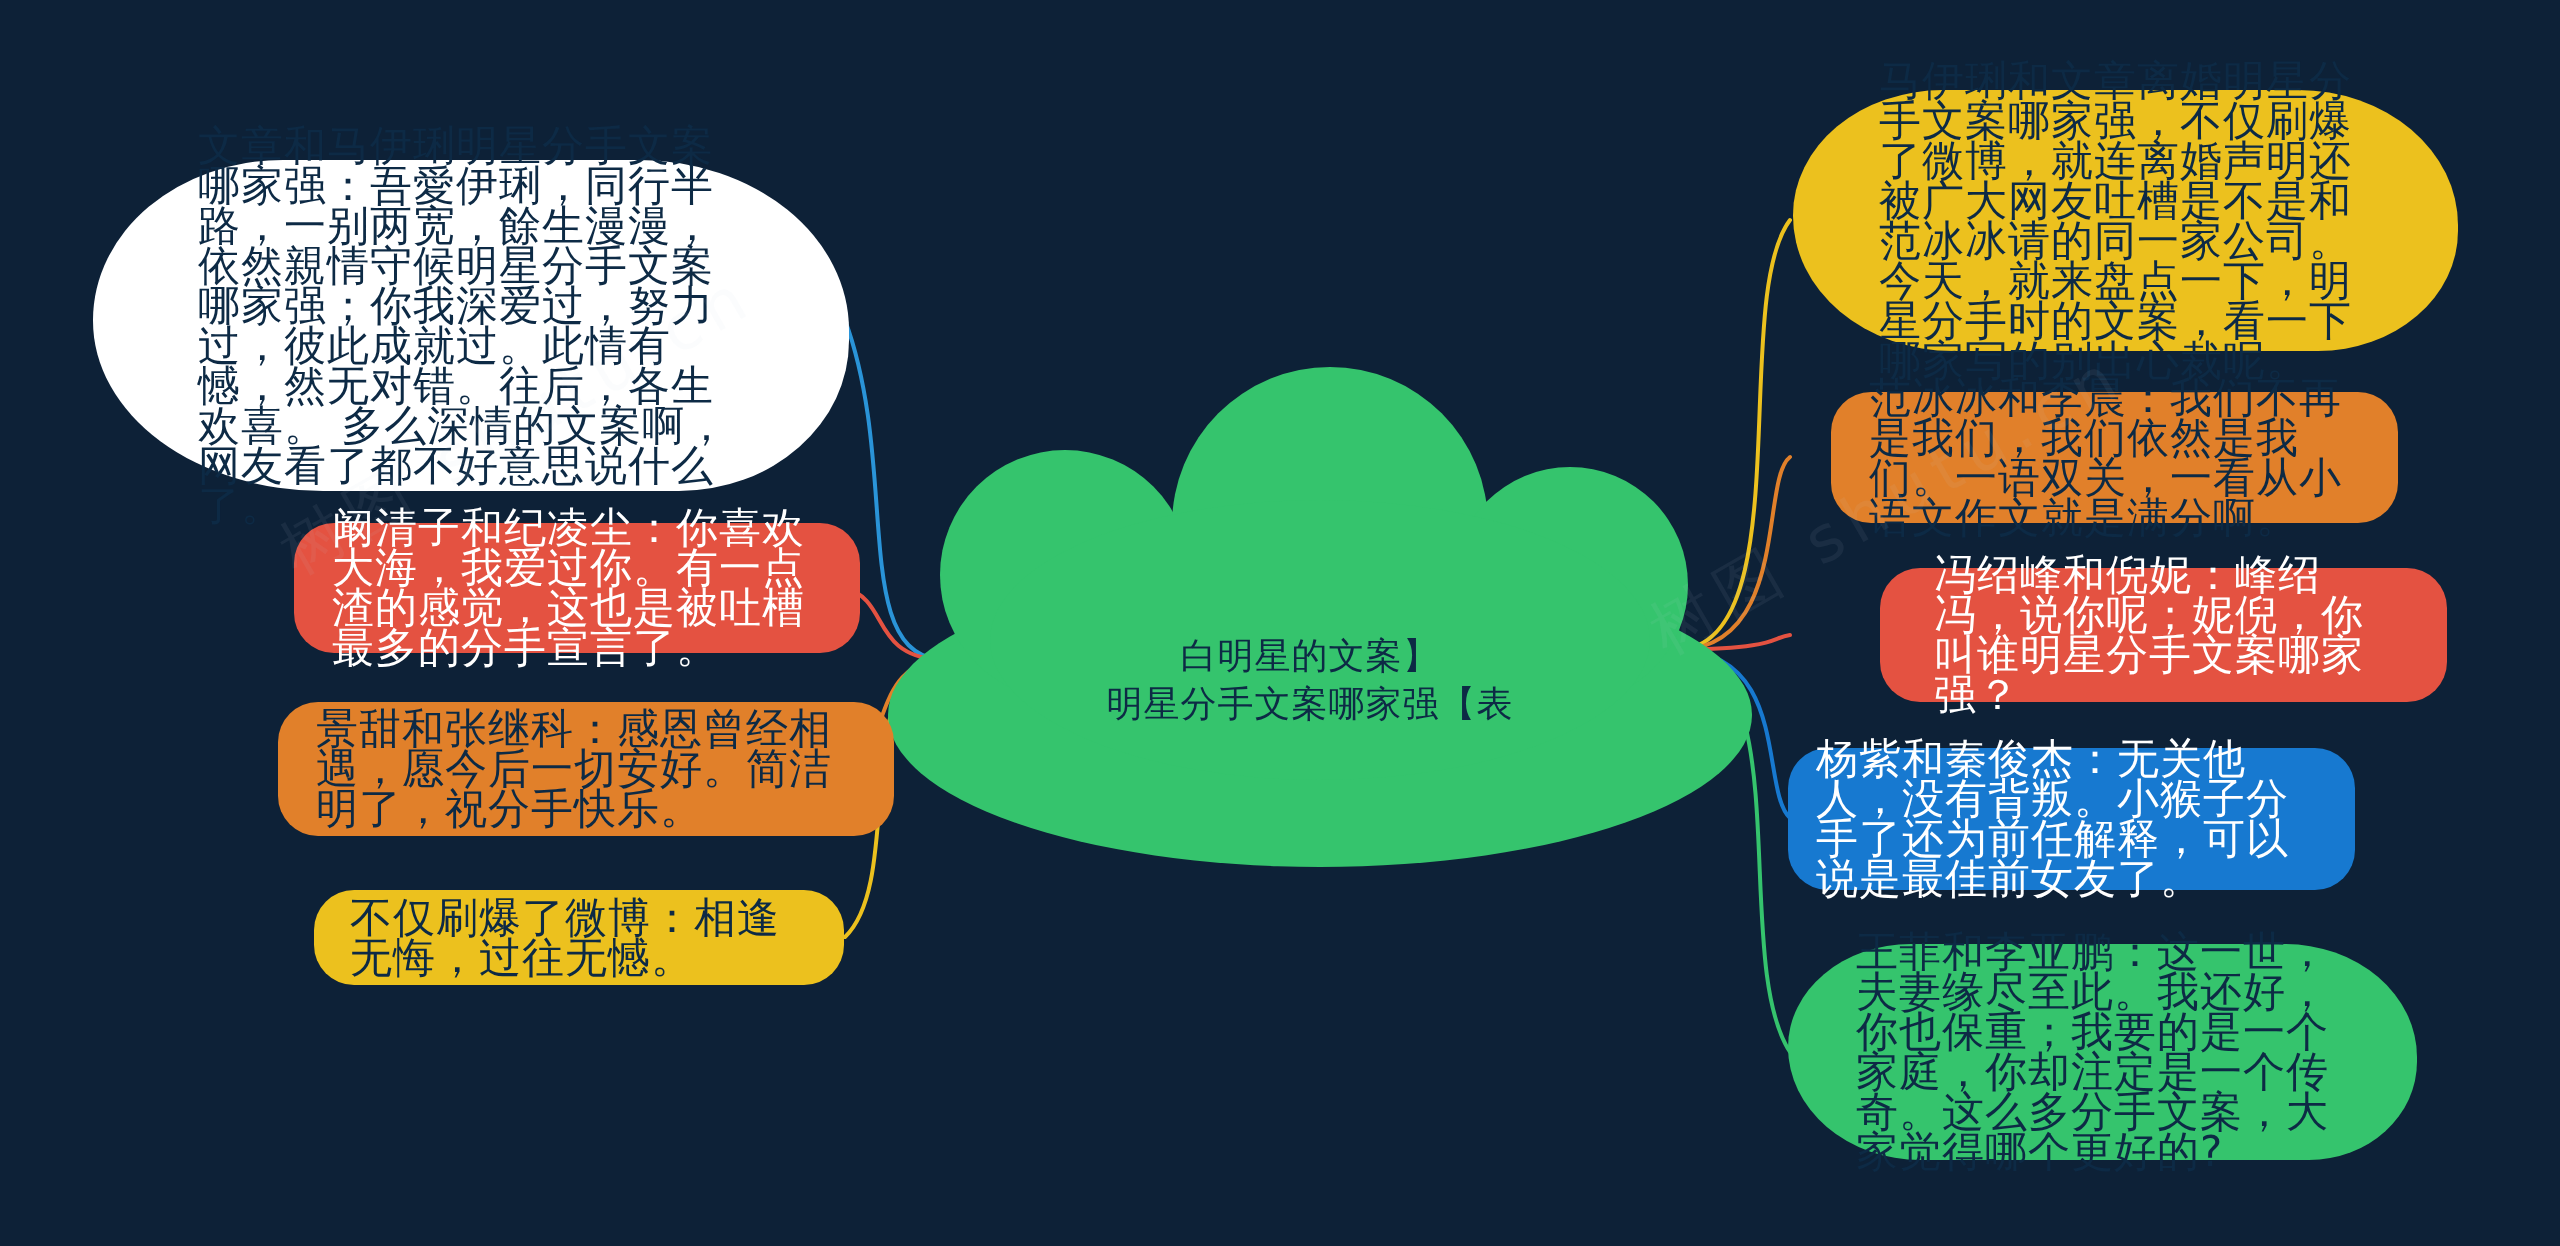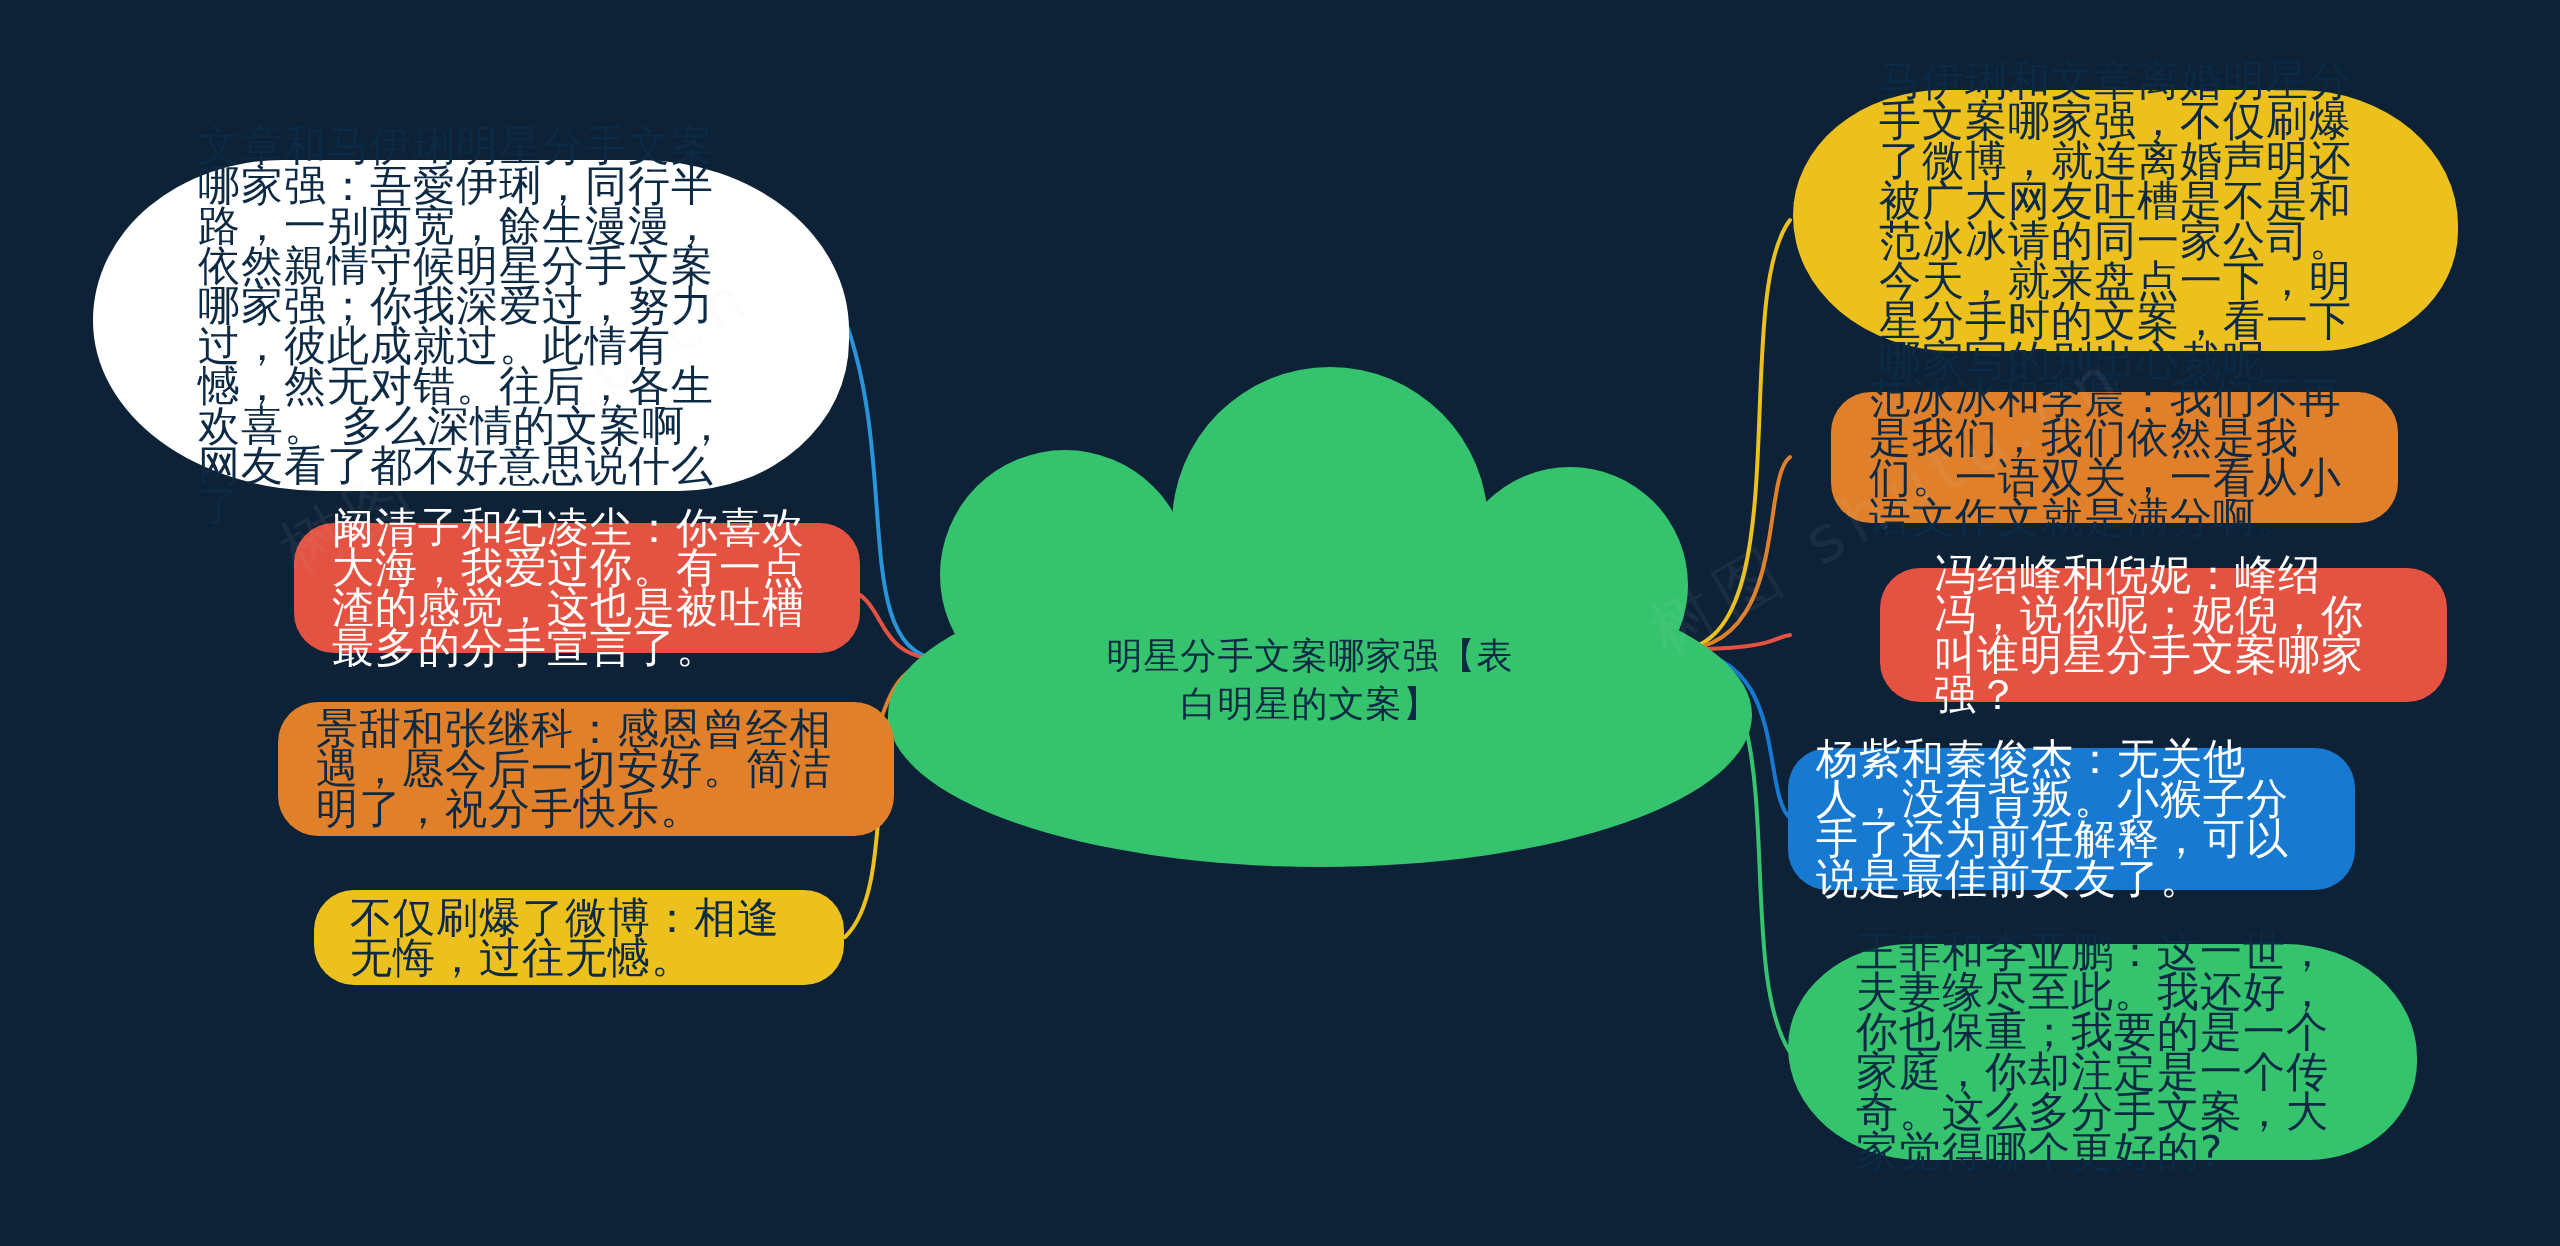--- a/index.html
+++ b/index.html
@@ -157,22 +157,22 @@
     <g>
       <ellipse class="cloud-part" cx="1320" cy="715" rx="432" ry="152"></ellipse>
       <circle class="cloud-part" cx="1065" cy="575" r="125"></circle>
       <circle class="cloud-part" cx="1330" cy="525" r="158"></circle>
       <circle class="cloud-part" cx="1570" cy="585" r="118"></circle>
       <ellipse class="cloud-part" cx="1320" cy="640" rx="330" ry="140"></ellipse>
     </g>
   </svg>
 
   <div class="center-title">
+    <div>白明星的文案】</div>
     <div>明星分手文案哪家强【表</div>
-    <div>白明星的文案】</div>
   </div>
 
   <div class="node n-blue-left">
     <div class="txt">文章和马伊琍明星分手文案哪家强：吾愛伊琍，同行半路，一别两宽，餘生漫漫，依然親情守候明星分手文案哪家强；你我深爱过，努力过，彼此成就过。此情有憾，然无对错。往后，各生欢喜。 多么深情的文案啊，网友看了都不好意思说什么了。</div>
   </div>
   <div class="node n-red-left text-light">
     <div class="txt">阚清子和纪凌尘：你喜欢大海，我爱过你。有一点渣的感觉，这也是被吐槽最多的分手宣言了。</div>
   </div>
   <div class="node n-orange-left">
     <div class="txt">景甜和张继科：感恩曾经相遇，愿今后一切安好。简洁明了，祝分手快乐。</div>

